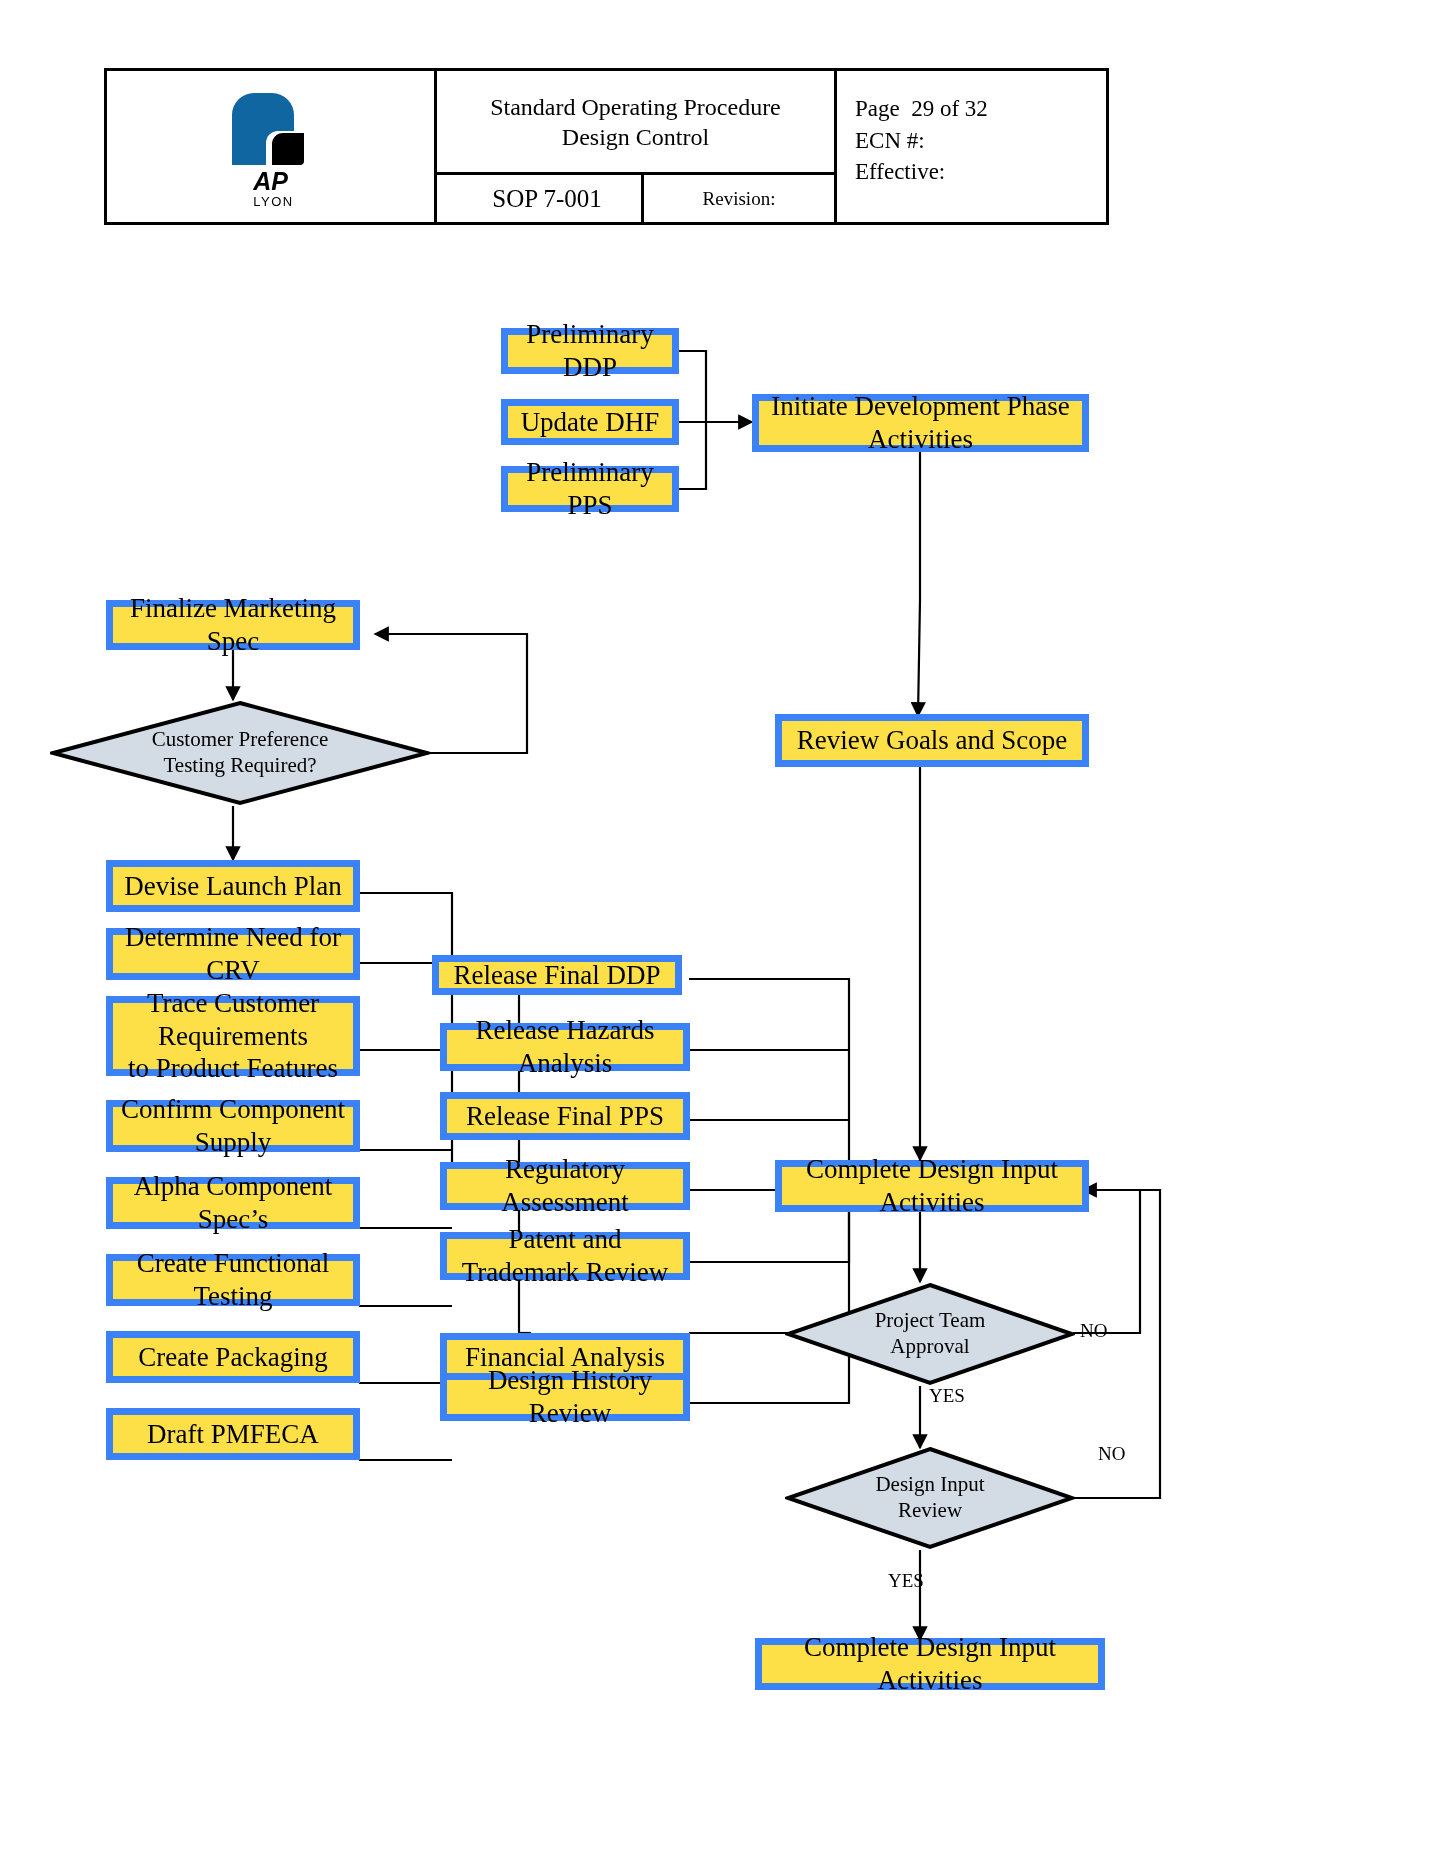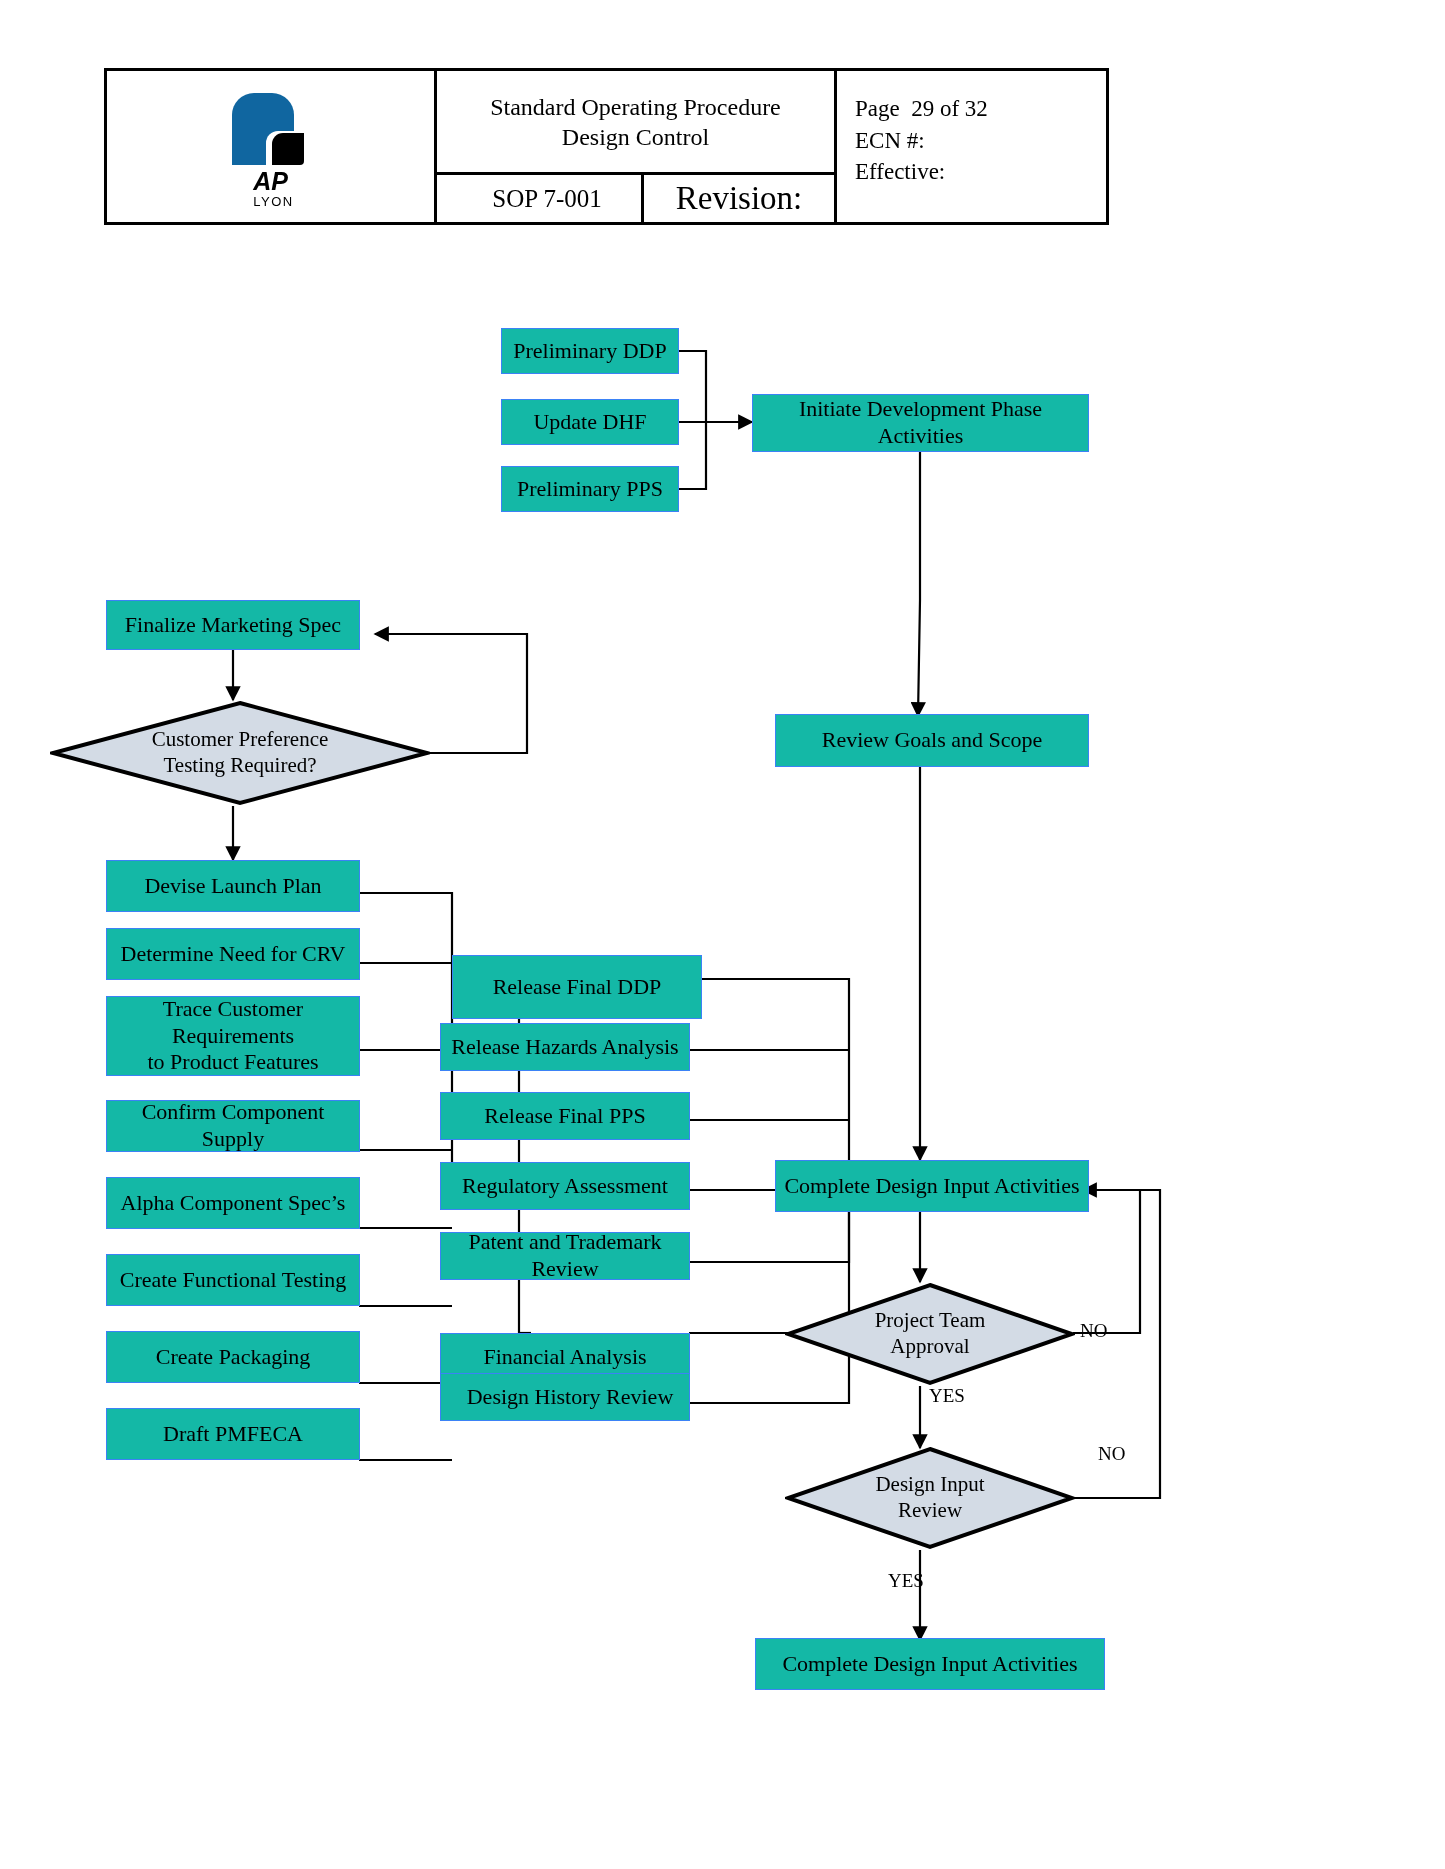--- a/index.html
+++ b/index.html
@@ -75,21 +75,21 @@
     justify-content: center;
     font-size: 25px;
     padding-left: 16px;
   }
   .hdr-doc-rev {
     width: 190px;
     box-sizing: border-box;
     display: flex;
     align-items: center;
     justify-content: center;
-    font-size: 33px;
+    font-size: 19px;
   }
   .hdr-meta-line {
     font-size: 23px;
     line-height: 1.38;
     white-space: pre;
   }
 
   
   .logo-wrap {
     position: absolute;
@@ -150,27 +150,27 @@
   #chart {
     position: absolute;
     left: 0;
     top: 0;
     width: 1445px;
     height: 1869px;
   }
   .node {
     position: absolute;
     box-sizing: border-box;
-    background: #14b8a6;
-    border: 1px solid #3b82f6;
+    background: #fde047;
+    border: 7px solid #3b82f6;
     display: flex;
     align-items: center;
     justify-content: center;
     text-align: center;
-    font-size: 22px;
+    font-size: 27px;
     line-height: 1.22;
     padding: 2px 6px;
   }
   .diamond-wrap {
     position: absolute;
   }
   .diamond-wrap svg {
     position: absolute;
     left: 0; top: 0;
   }
@@ -359,21 +359,21 @@
     </div>
 
     <div class="node" style="left:106px; top:1331px; width:254px; height:52px;">
       <span>Create Packaging</span>
     </div>
 
     <div class="node" style="left:106px; top:1408px; width:254px; height:52px;">
       <span>Draft PMFECA</span>
     </div>
 
-    <div class="node" style="left:452px; top:955px; width:250px; height:64px;">
+    <div class="node" style="left:432px; top:955px; width:250px; height:40px;">
       <span>Release Final DDP</span>
     </div>
 
     <div class="node" style="left:440px; top:1023px; width:250px; height:48px;">
       <span>Release Hazards Analysis</span>
     </div>
 
     <div class="node" style="left:440px; top:1092px; width:250px; height:48px;">
       <span>Release Final PPS</span>
     </div>

